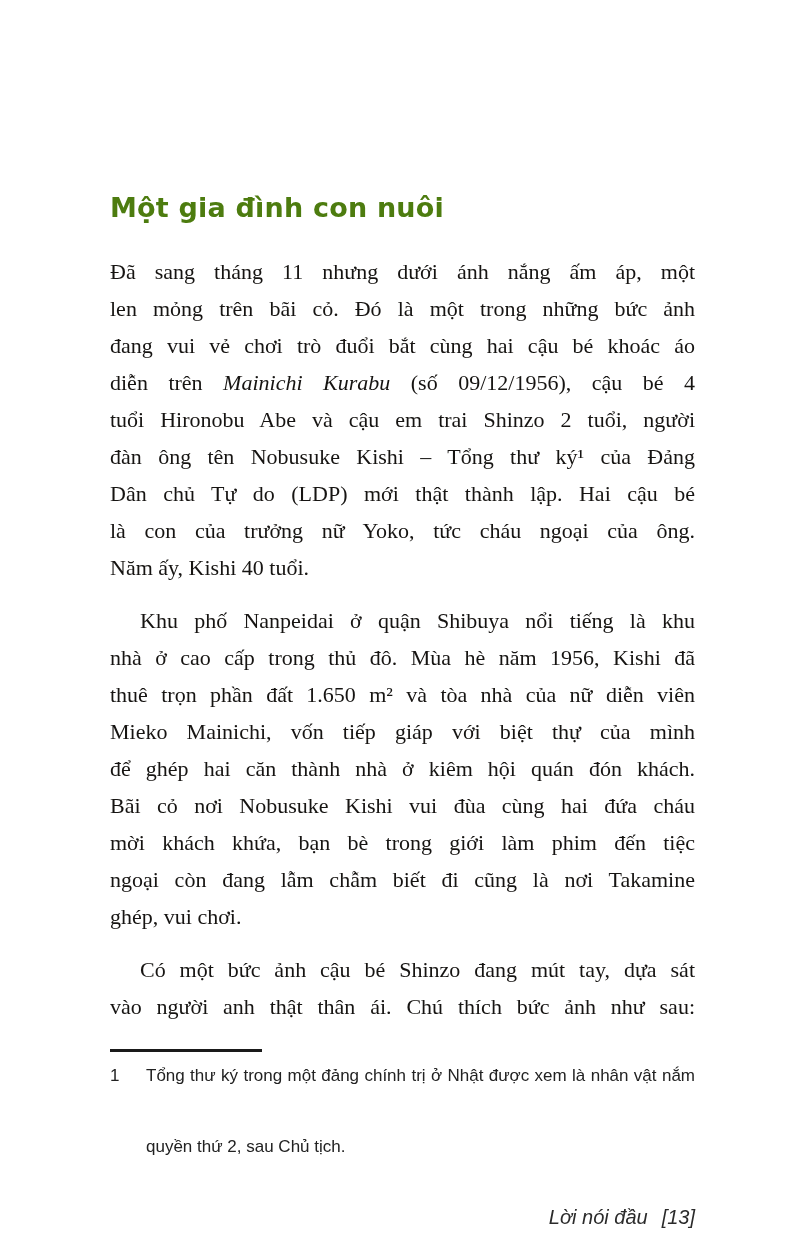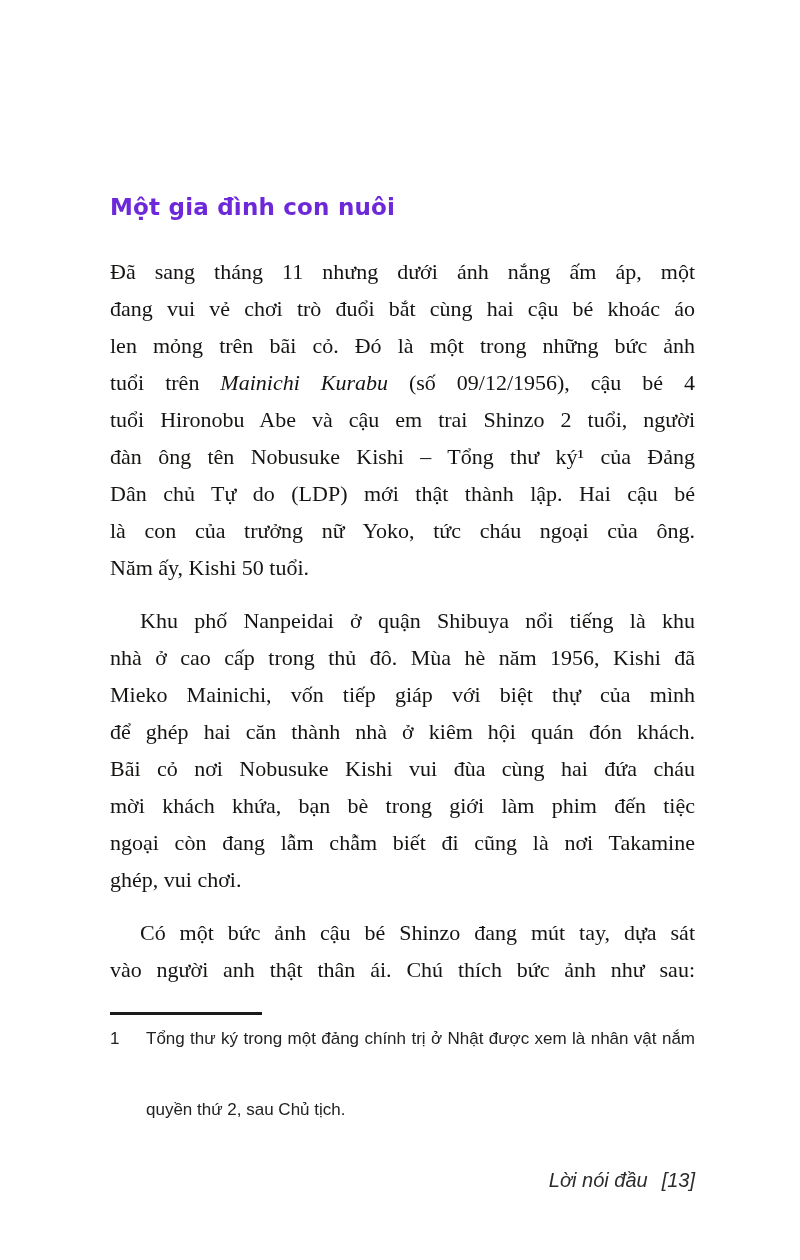--- a/index.html
+++ b/index.html
@@ -9,24 +9,24 @@
     background: #ffffff;
     color: #161412;
     font-family: "Liberation Serif", serif;
     overflow: hidden;
   }
   .page { padding: 190px 105px 0 110px; }
 
   .heading {
     font-family: "DejaVu Sans", sans-serif;
     font-weight: 700;
-    font-size: 23px;
+    font-size: 27px;
     line-height: 35px;
     letter-spacing: 0.2px;
-    color: #6d28d9;
+    color: #4d7c0f;
     margin: 0 0 28px 0;
   }
 
   .body-text { font-size: 22px; line-height: 37px; }
   .para { margin: 0 0 16px 0; }
   .line { text-align: justify; text-align-last: justify; }
   .line.left { text-align-last: left; }
   .line.indent { padding-left: 30px; }
   .line span.it { font-style: italic; }
 
@@ -62,32 +62,33 @@
 </style>
 </head>
 <body>
 
 <div class="page">
   <h1 class="heading">Một gia đình con nuôi</h1>
 
   <div class="body-text">
       <div class="para">
         <div class="line"><span>Đã sang tháng 11 nhưng dưới ánh nắng ấm áp, một</span></div>
+        <div class="line"><span>len mỏng trên bãi cỏ. Đó là một trong những bức ảnh</span></div>
         <div class="line"><span>đang vui vẻ chơi trò đuổi bắt cùng hai cậu bé khoác áo</span></div>
-        <div class="line"><span>len mỏng trên bãi cỏ. Đó là một trong những bức ảnh</span></div>
-        <div class="line"><span>tuổi trên </span><span class="it">Mainichi Kurabu</span><span> (số 09/12/1956), cậu bé 4</span></div>
+        <div class="line"><span>diễn trên </span><span class="it">Mainichi Kurabu</span><span> (số 09/12/1956), cậu bé 4</span></div>
         <div class="line"><span>tuổi Hironobu Abe và cậu em trai Shinzo 2 tuổi, người</span></div>
         <div class="line"><span>đàn ông tên Nobusuke Kishi – Tổng thư ký¹ của Đảng</span></div>
         <div class="line"><span>Dân chủ Tự do (LDP) mới thật thành lập. Hai cậu bé</span></div>
         <div class="line"><span>là con của trưởng nữ Yoko, tức cháu ngoại của ông.</span></div>
-        <div class="line left"><span>Năm ấy, Kishi 50 tuổi.</span></div>
+        <div class="line left"><span>Năm ấy, Kishi 40 tuổi.</span></div>
       </div>
       <div class="para">
         <div class="line indent"><span>Khu phố Nanpeidai ở quận Shibuya nổi tiếng là khu</span></div>
         <div class="line"><span>nhà ở cao cấp trong thủ đô. Mùa hè năm 1956, Kishi đã</span></div>
+        <div class="line"><span>thuê trọn phần đất 1.650 m² và tòa nhà của nữ diễn viên</span></div>
         <div class="line"><span>Mieko Mainichi, vốn tiếp giáp với biệt thự của mình</span></div>
         <div class="line"><span>để ghép hai căn thành nhà ở kiêm hội quán đón khách.</span></div>
         <div class="line"><span>Bãi cỏ nơi Nobusuke Kishi vui đùa cùng hai đứa cháu</span></div>
         <div class="line"><span>mời khách khứa, bạn bè trong giới làm phim đến tiệc</span></div>
         <div class="line"><span>ngoại còn đang lẫm chẫm biết đi cũng là nơi Takamine</span></div>
         <div class="line left"><span>ghép, vui chơi.</span></div>
       </div>
       <div class="para">
         <div class="line indent"><span>Có một bức ảnh cậu bé Shinzo đang mút tay, dựa sát</span></div>
         <div class="line"><span>vào người anh thật thân ái. Chú thích bức ảnh như sau:</span></div>

